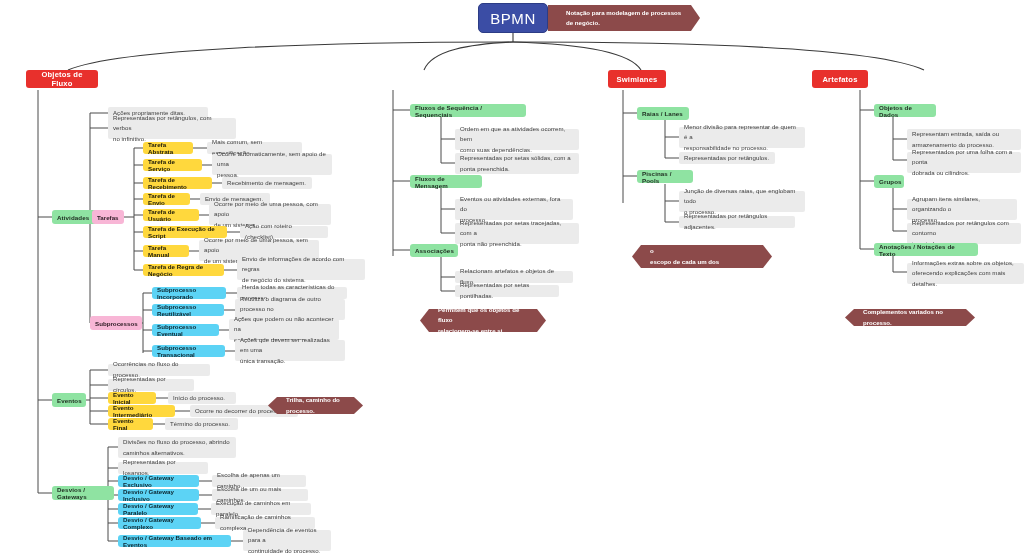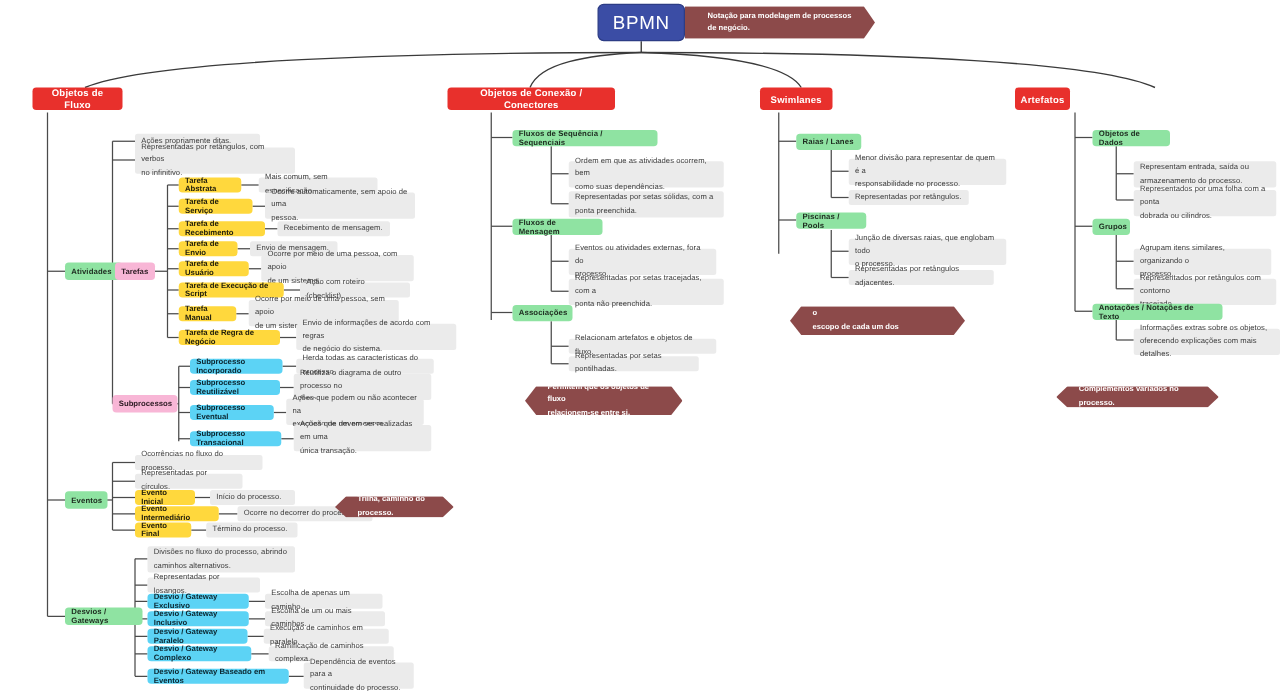--- a/index.html
+++ b/index.html
@@ -214,25 +214,24 @@
     </g>
   </svg>
 
   <div class="node root" style="left:478px;top:3px;width:70px;height:30px;">BPMN</div>
 
   <div class="node banner rightpoint" style="left:548px;top:5px;width:152px;height:26px;">Notação para modelagem de processos
 de negócio.</div>
 
   <div class="node l1" style="left:2px;top:70px;width:72px;height:18px;margin-left:24px;">Objetos de Fluxo</div>
 
-  <div class="node l1" style="left:358px;top:70px;width:134px;height:18px;">Objetos de Conexão / Conectores</div>
 
   <div class="node l1" style="left:608px;top:70px;width:58px;height:18px;">Swimlanes</div>
 
-  <div class="node l1" style="left:812px;top:70px;width:44px;height:18px;">Artefatos</div>
+  <div class="node l1" style="left:812px;top:70px;width:56px;height:18px;">Artefatos</div>
 
   <div class="node green" style="left:52px;top:210px;width:46px;height:14px;">Atividades</div>
 
   <div class="node leaf" style="left:108px;top:107px;width:100px;height:13px;">Ações propriamente ditas.</div>
   <div class="node leaf" style="left:108px;top:118px;width:128px;height:21px;">Representadas por retângulos, com verbos
 no infinitivo.</div>
 
   <div class="node pink" style="left:92px;top:210px;width:32px;height:14px;">Tarefas</div>
 
   <div class="node yellow" style="left:143px;top:142px;width:50px;height:12px;">Tarefa Abstrata</div>

